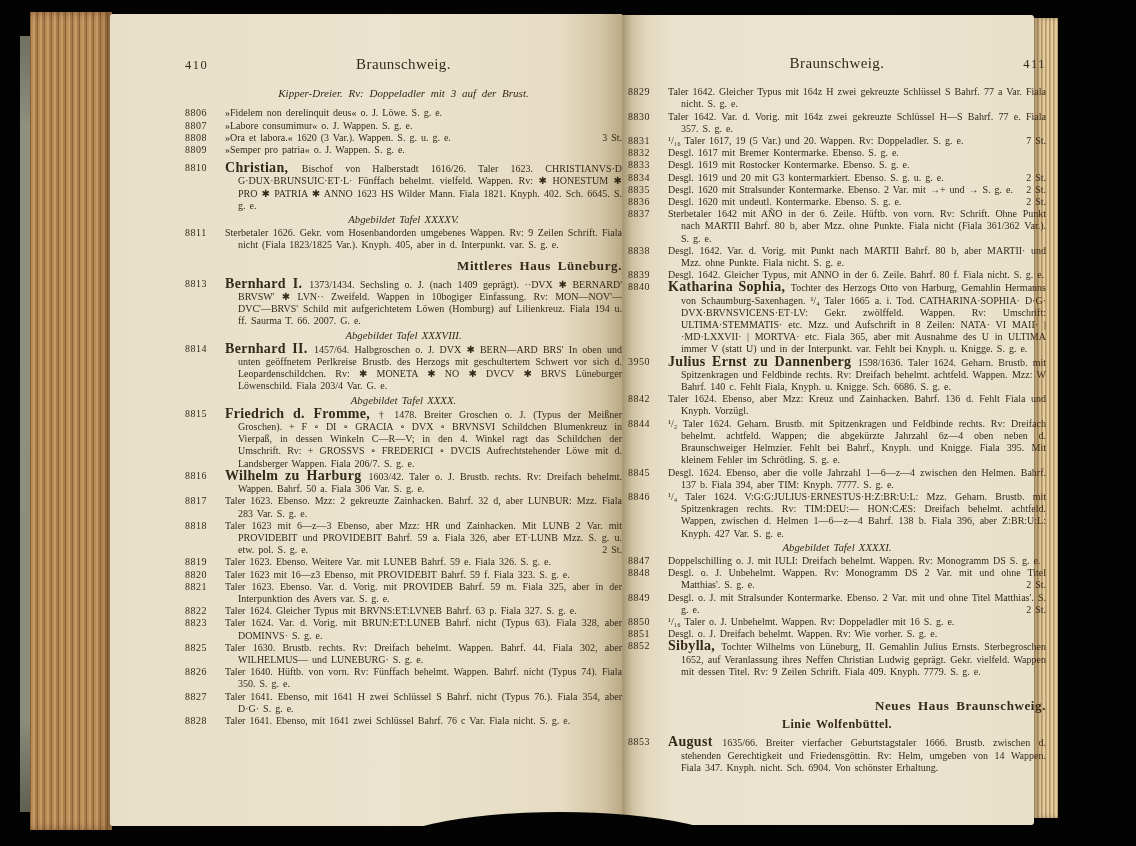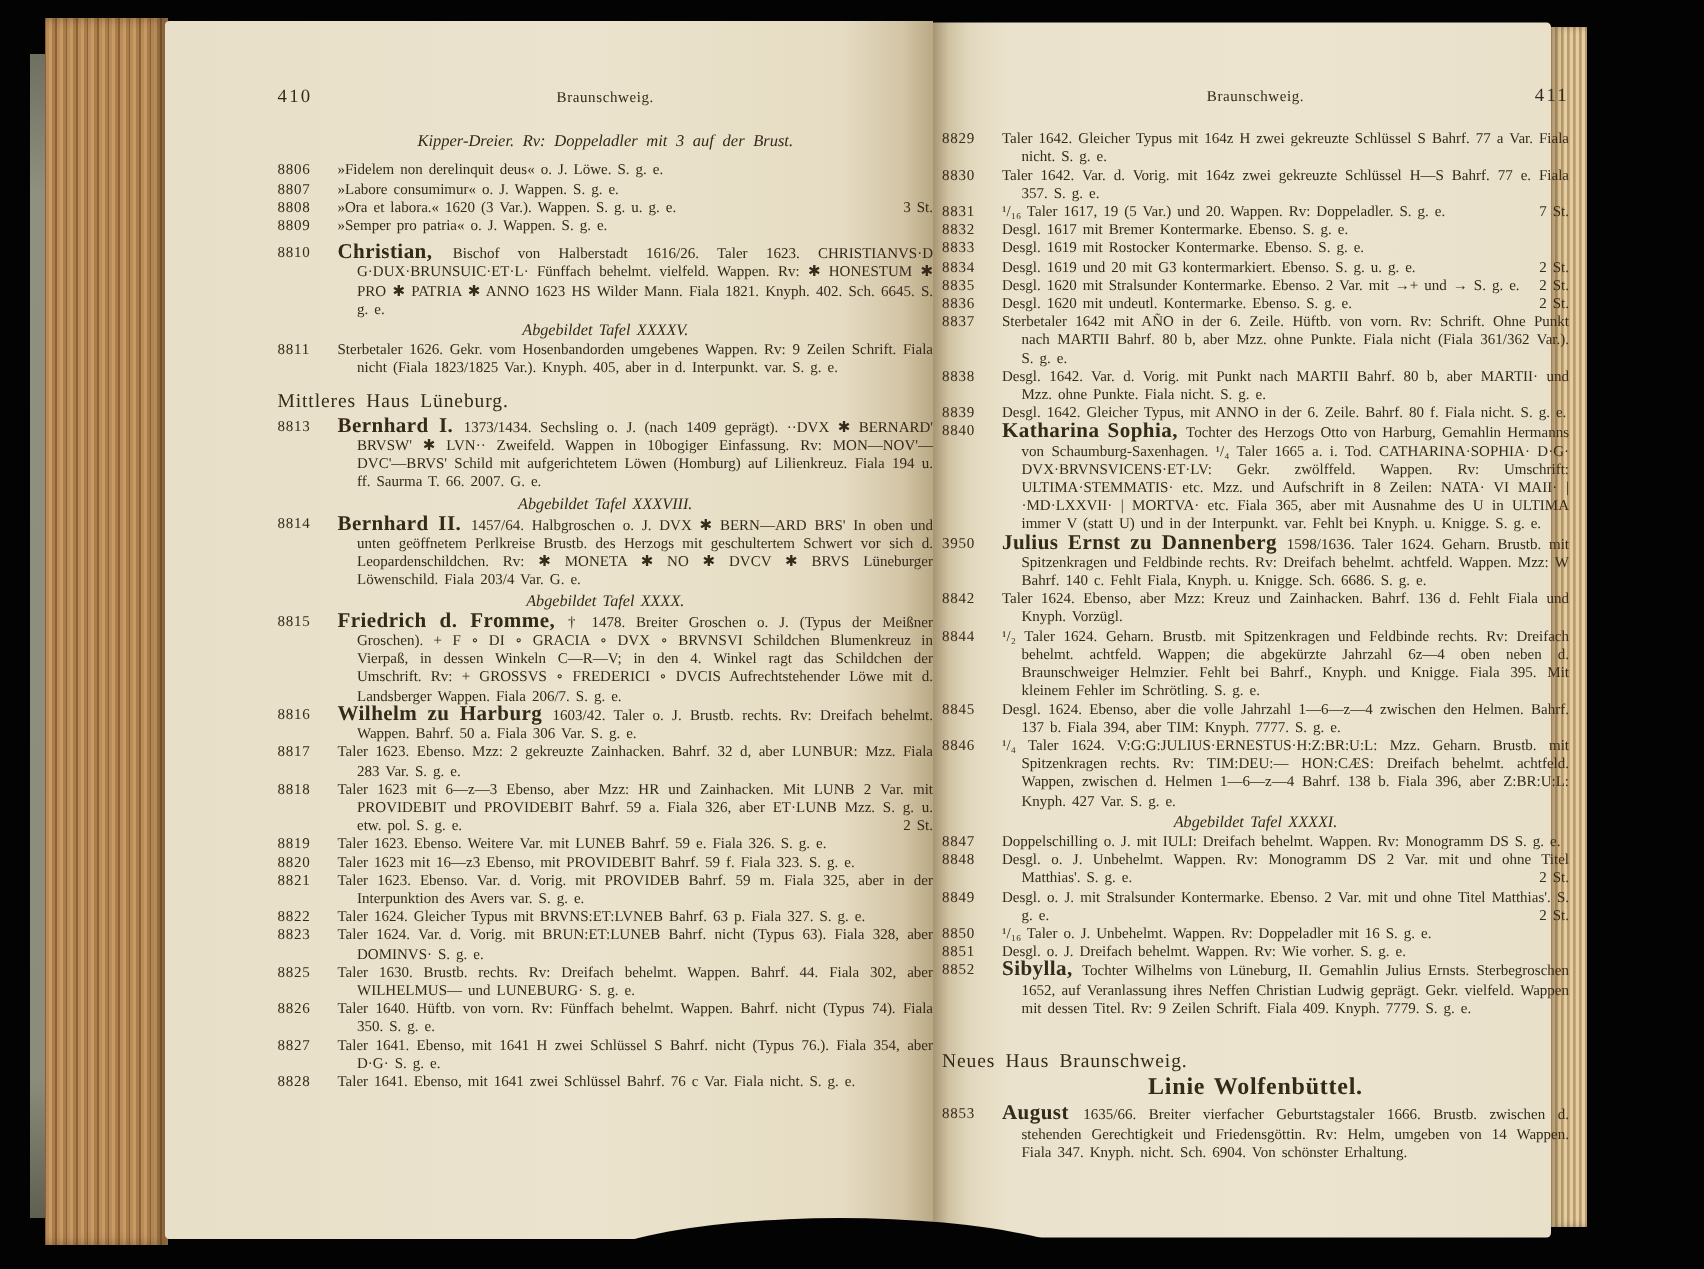--- a/index.html
+++ b/index.html
@@ -26,32 +26,32 @@
     background:linear-gradient(90deg,#a69472 0%,#cfc2a2 2.5%,#e2d8be 6%,#eae2cc 12%,#ece4cf 60%,#e9e0ca 100%);
     border-radius:0 3px 3px 0;}
   .bottom-dip{position:absolute;left:380px;top:812px;width:360px;height:40px;
     background:#030303;border-radius:50% 50% 0 0 / 100% 100% 0 0;}
 
   .content{position:absolute;font-size:10px;line-height:12.2px;}
   .content-left{left:75px;top:44px;width:437px;}
   .content-right{left:6px;top:42px;width:418px;}
   .header-row{display:flex;align-items:baseline;font-size:10.5px;margin-bottom:16px;}
   .pageno{width:60px;font-size:12.5px;letter-spacing:1.5px;}
-  .running-header{flex:1;text-align:center;font-size:10px;letter-spacing:.4px;}
+  .running-header{flex:1;text-align:center;font-size:15px;letter-spacing:.4px;}
 
   .items{text-align:justify;word-spacing:1.5px;}
   .entry{position:relative;padding-left:40px;margin:0;}
   .entry .num{position:absolute;left:0;top:0;width:34px;letter-spacing:.5px;}
   .entry .body{display:block;padding-left:13px;text-indent:-13px;}
   .entry .lead{font-weight:bold;letter-spacing:.3px;font-size:14px;}
   .entry .note{position:absolute;right:0;bottom:0;text-indent:0;}
   .caption{text-align:center;font-style:italic;font-size:10.8px;margin:1px 0 2px;}
   .italic-heading{text-align:center;font-style:italic;font-size:11px;margin:0 0 8px;word-spacing:3px;}
-  .bold-heading{text-align:left;font-weight:normal;font-size:13px;letter-spacing:.6px;word-spacing:3px;margin:8px 0 6px;}
-  .bold-subheading{text-align:center;font-weight:bold;font-size:16px;letter-spacing:.5px;margin:2px 0 6px;}
+  .bold-heading{text-align:right;font-weight:bold;font-size:13px;letter-spacing:.6px;word-spacing:3px;margin:8px 0 6px;}
+  .bold-subheading{text-align:center;font-weight:bold;font-size:12px;letter-spacing:.5px;margin:2px 0 6px;}
   .spacer{height:6px;}
   .spacer-lg{height:14px;}
 </style>
 </head>
 <body>
 
 <div class="book">
   <div class="cover-sliver"></div>
   <div class="edges-left"></div>
   <div class="edges-right"></div>

